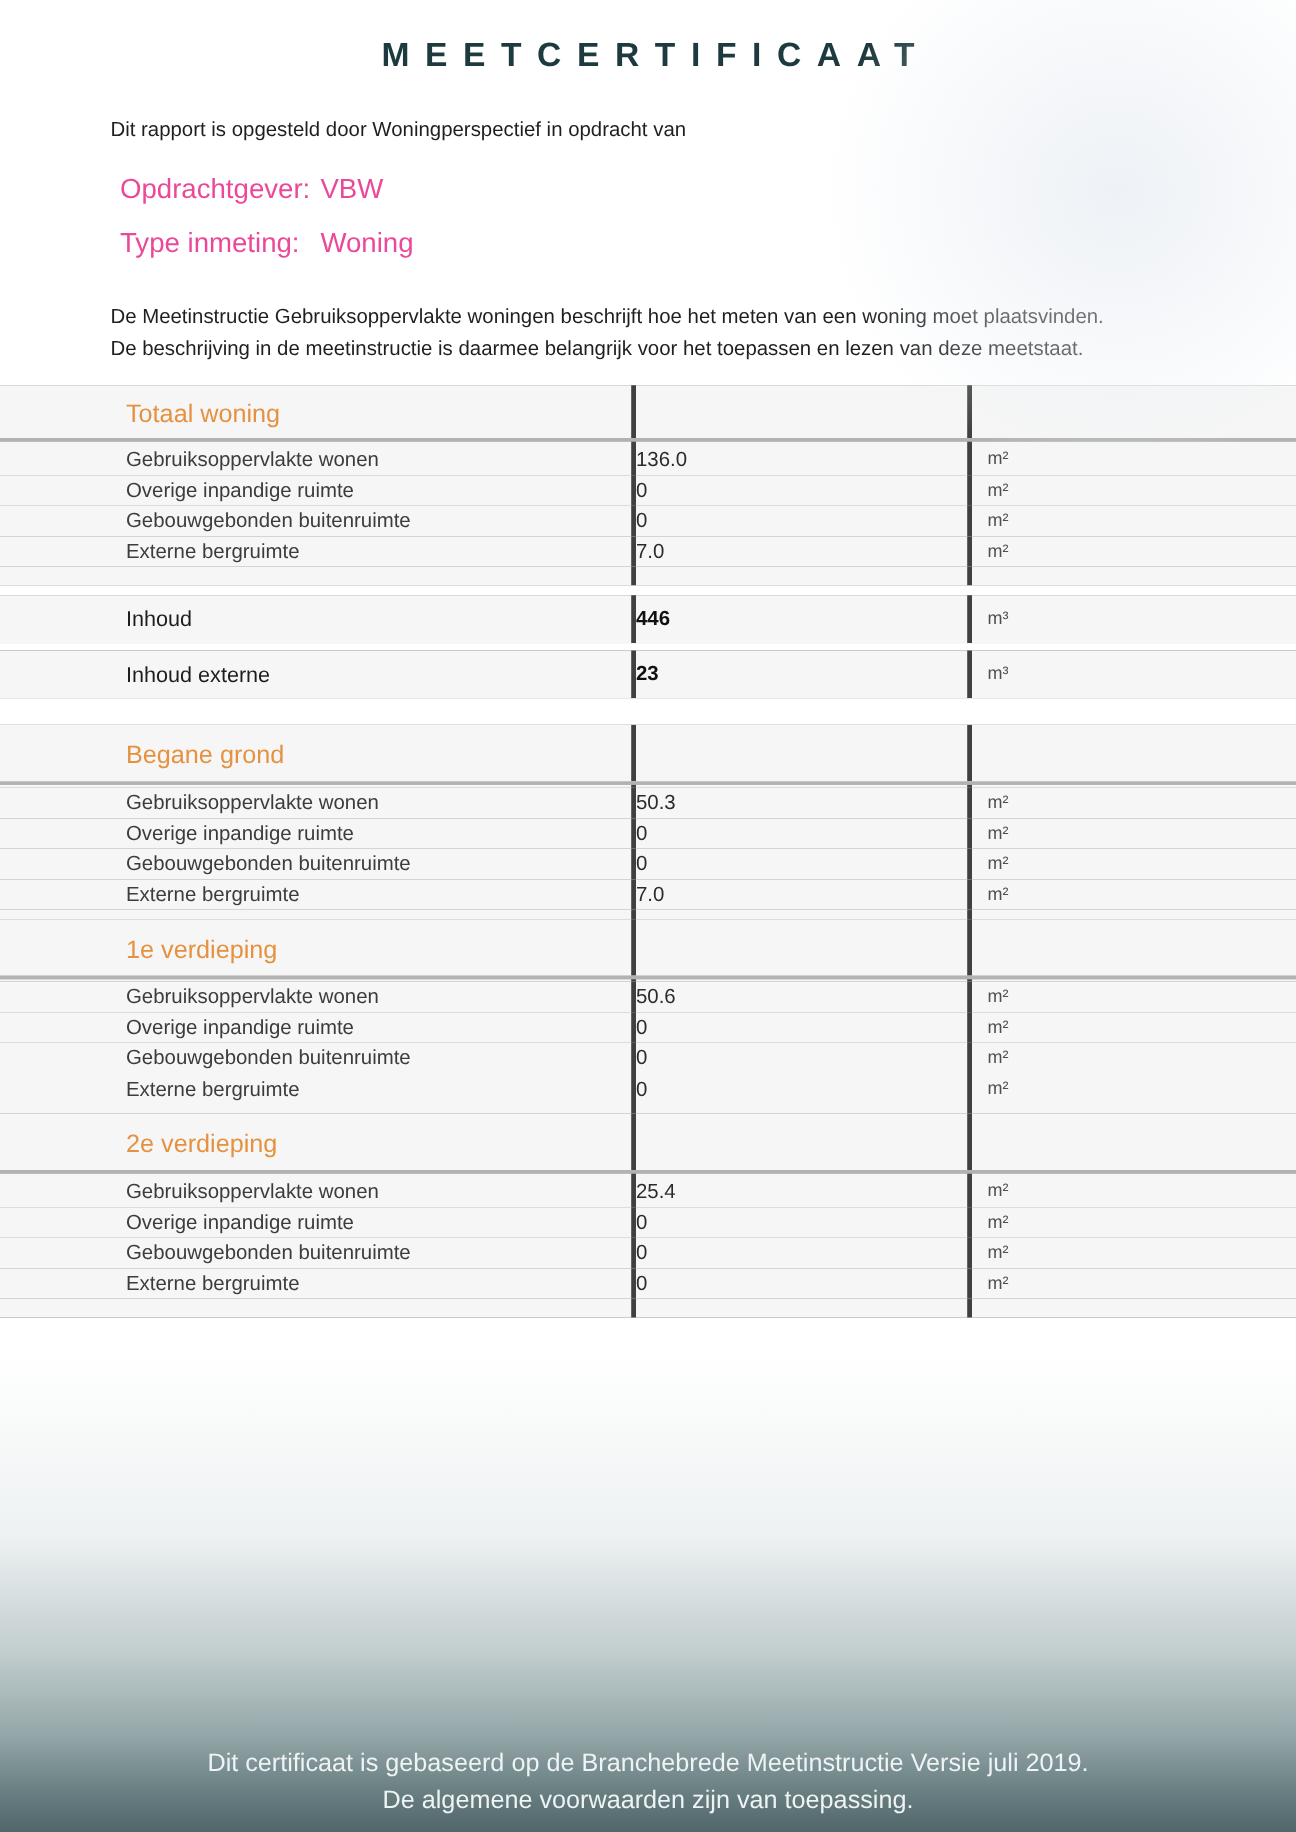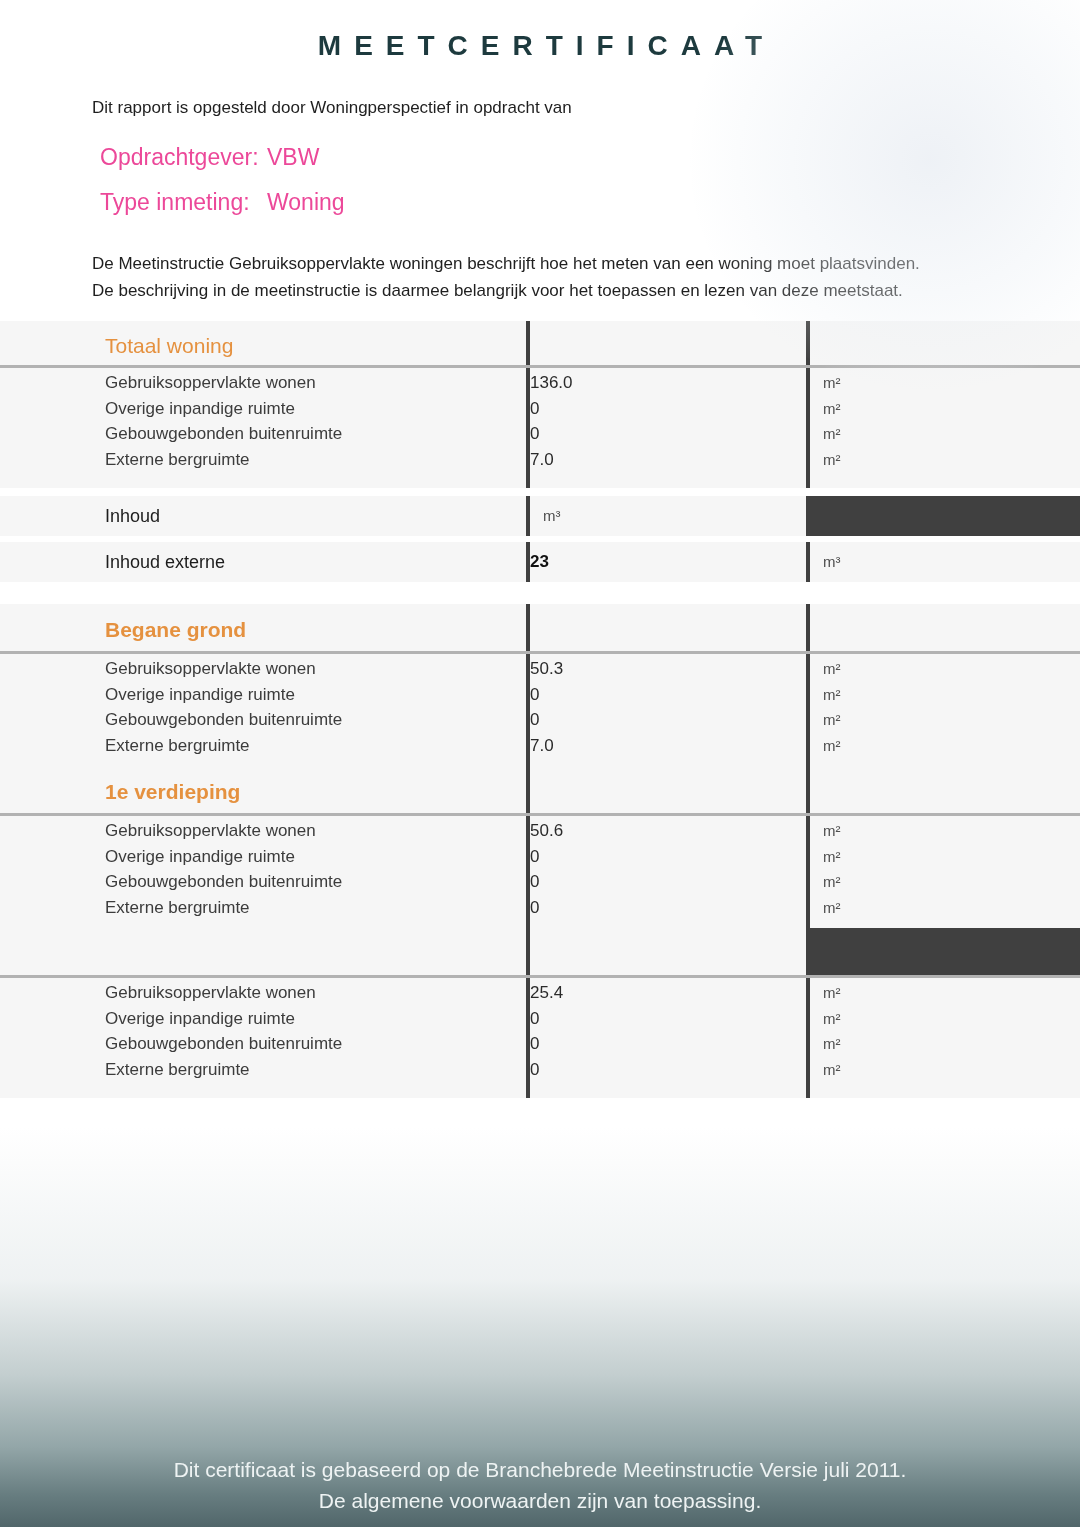--- a/index.html
+++ b/index.html
@@ -83,21 +83,21 @@
   .pad8 .cell { height:8px; }
   .pad16 .cell { height:16px; }
 
   .thead .cell { height:44px; }
   .thead .sect {
     display:block;
     line-height:50px;
     font-size:21px;
     color:#e5913f;
   }
-  .thead-mid .cell { height:47px;font-weight:bold; }
+  .thead-mid .cell { height:47px; }
   .thead-mid .sect {
     display:block;
     padding-top:11px;
     line-height:30px;
     font-size:21px;
     color:#e5913f;
   }
   .hline { height:3px; background:#b2b2b2; }
 
   .single .cell { height:40px; line-height:40px; }
@@ -193,20 +193,21 @@
     <div class="trow pad16">
         <div class="cell"></div>
         <div class="cell"></div>
         <div class="cell"></div>
       </div>
 
     <div class="gap8"></div>
 
     <div class="trow single">
       <div class="cell c-label">Inhoud</div>
+      <div class="cell c-value">446</div>
       <div class="cell c-unit">m³</div>
     </div>
 
     <div class="gap6"></div>
 
     <div class="trow single">
       <div class="cell c-label">Inhoud externe</div>
       <div class="cell c-value">23</div>
       <div class="cell c-unit">m³</div>
     </div>
@@ -287,20 +288,23 @@
       <div class="cell c-value">0</div>
       <div class="cell c-unit">m²</div>
     </div>
     <div class="trow pad8">
         <div class="cell"></div>
         <div class="cell"></div>
         <div class="cell"></div>
       </div>
 
     <div class="trow thead-mid">
+      <div class="cell c-label">
+          <span class="sect">2e verdieping</span>
+        </div>
       <div class="cell"></div>
       <div class="cell"></div>
     </div>
     <div class="hline"></div>
 
     <div class="trow pad2">
         <div class="cell"></div>
         <div class="cell"></div>
         <div class="cell"></div>
       </div>
@@ -327,17 +331,17 @@
     <div class="trow pad16">
         <div class="cell"></div>
         <div class="cell"></div>
         <div class="cell"></div>
       </div>
 
   </div>
 
   <div class="footer-grad"></div>
   <div class="footer-text">
-    <div>Dit certificaat is gebaseerd op de Branchebrede Meetinstructie Versie juli 2011.</div>
+    <div>Dit certificaat is gebaseerd op de Branchebrede Meetinstructie Versie juli 2019.</div>
     <div>De algemene voorwaarden zijn van toepassing.</div>
   </div>
 
 </div>
 
 </body></html>

